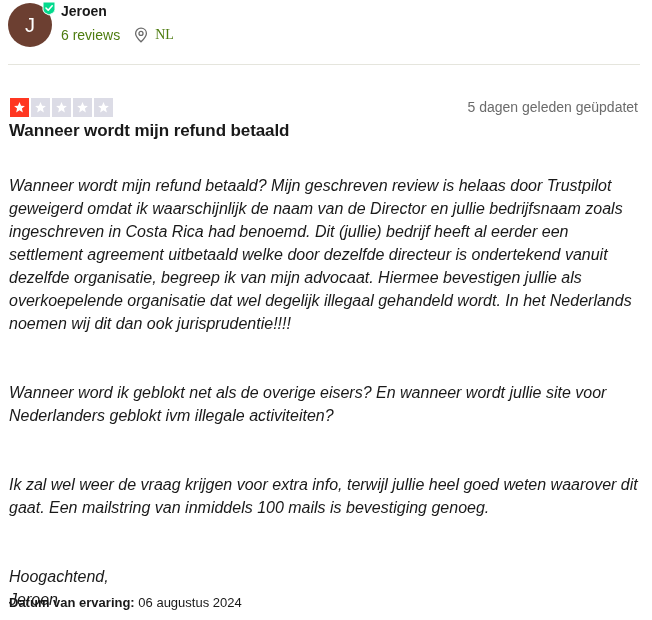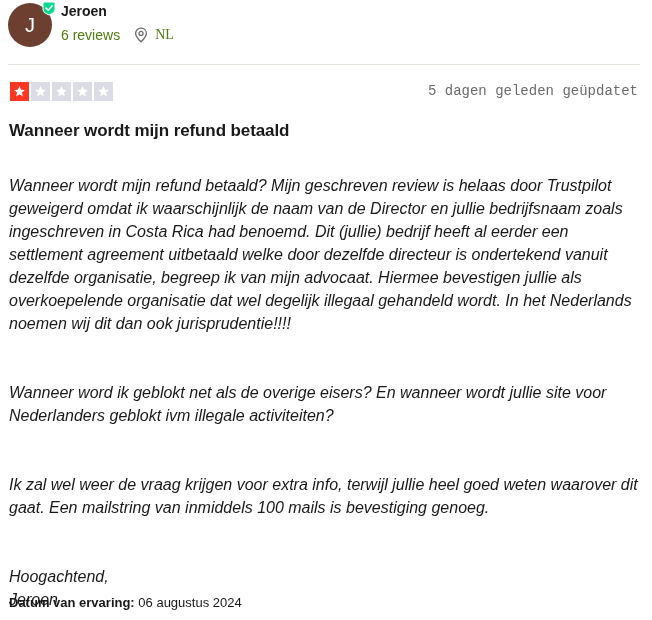--- a/index.html
+++ b/index.html
@@ -81,27 +81,26 @@
     .divider {
       position: absolute;
       left: 8px; top: 64px;
       width: 632px;
       height: 1px;
       background: #e5e5dd;
     }
     
     .rating-row {
       position: absolute;
-      left: 10px; top: 81px;
+      left: 10px; top: 97px;
       width: 630px;
       height: 20px;
       display: flex;
       align-items: center;
       justify-content: space-between;
-      font-family: Liberation Mono, monospace;
     }
     .stars { display: flex; gap: 2px; }
     .star {
       width: 19px; height: 19px;
       display: flex;
       align-items: center;
       justify-content: center;
     }
     .star svg { width: 13px; height: 13px; }
     .date-updated {

